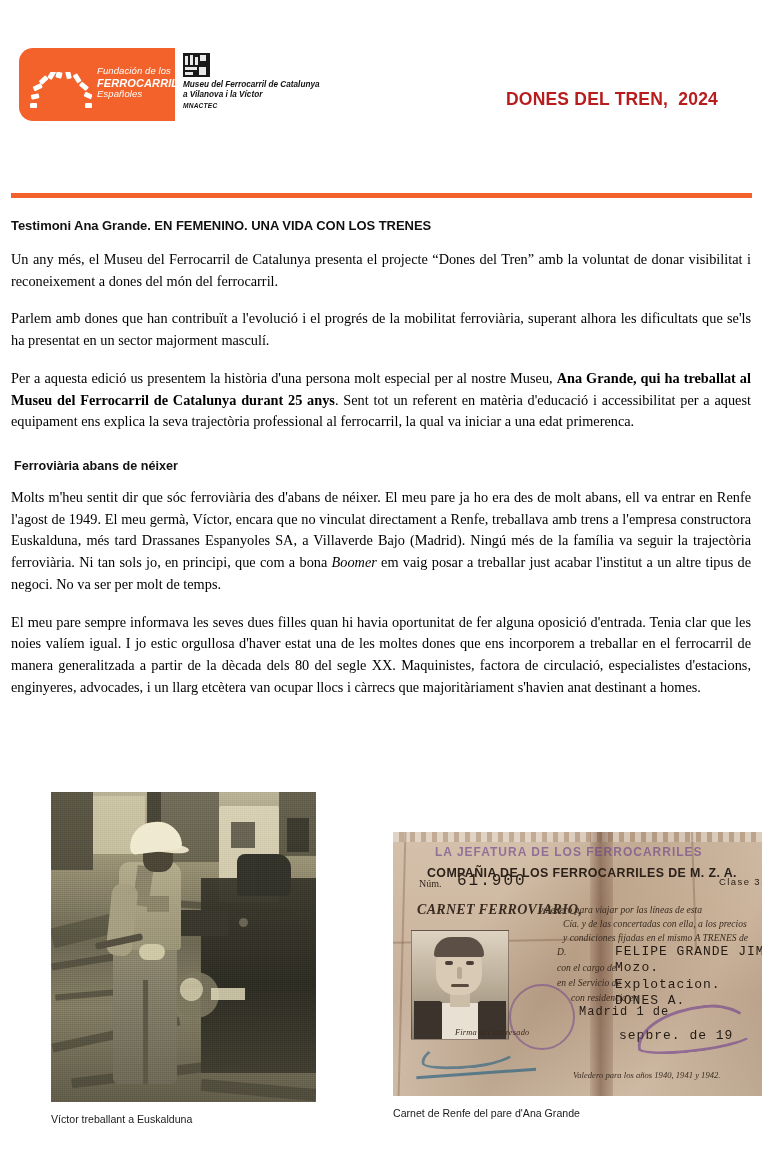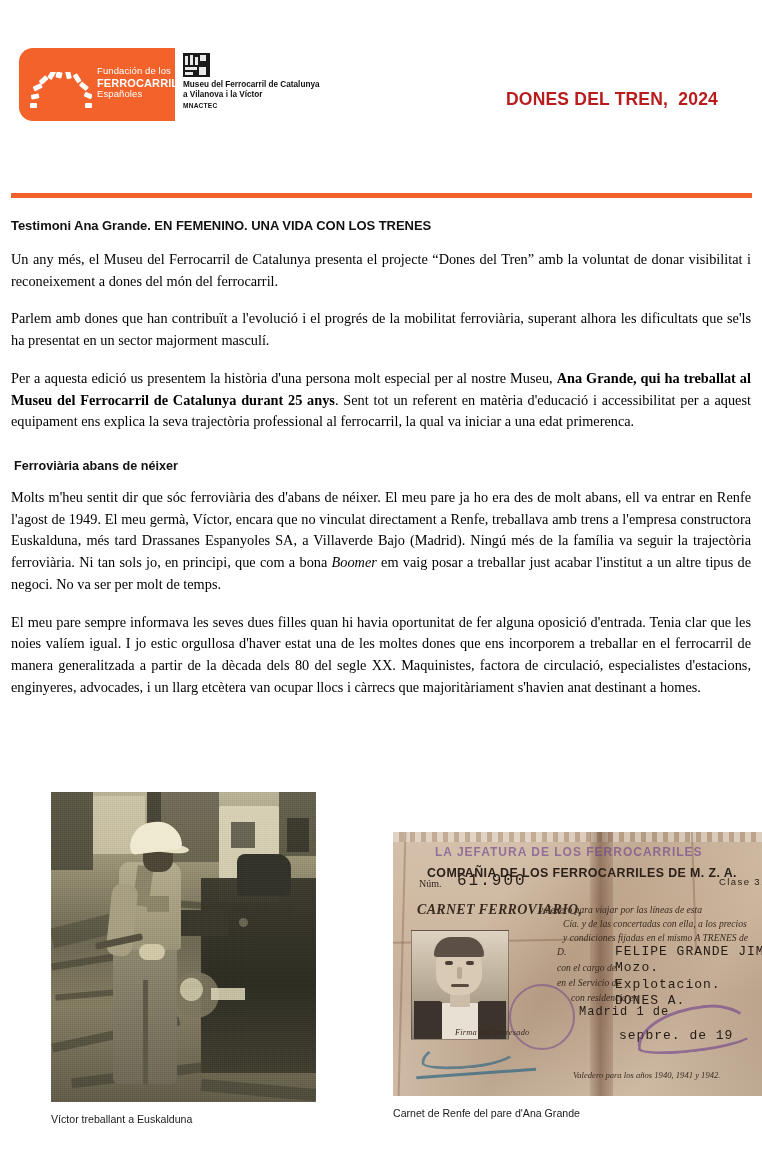--- a/index.html
+++ b/index.html
@@ -34,20 +34,21 @@
     align-items: flex-start;
   }
 
   .logo-block {
     position: relative;
     margin-left: 11px;
     display: flex;
     align-items: stretch;
     width: 303px;
     height: 73px;
+    font-style: italic;
   }
 
   .logo-orange {
     width: 156px;
     height: 73px;
     background: var(--brand, #f2622a);
     border-radius: 14px 0 0 14px;
     display: flex;
     align-items: center;
     position: relative;

